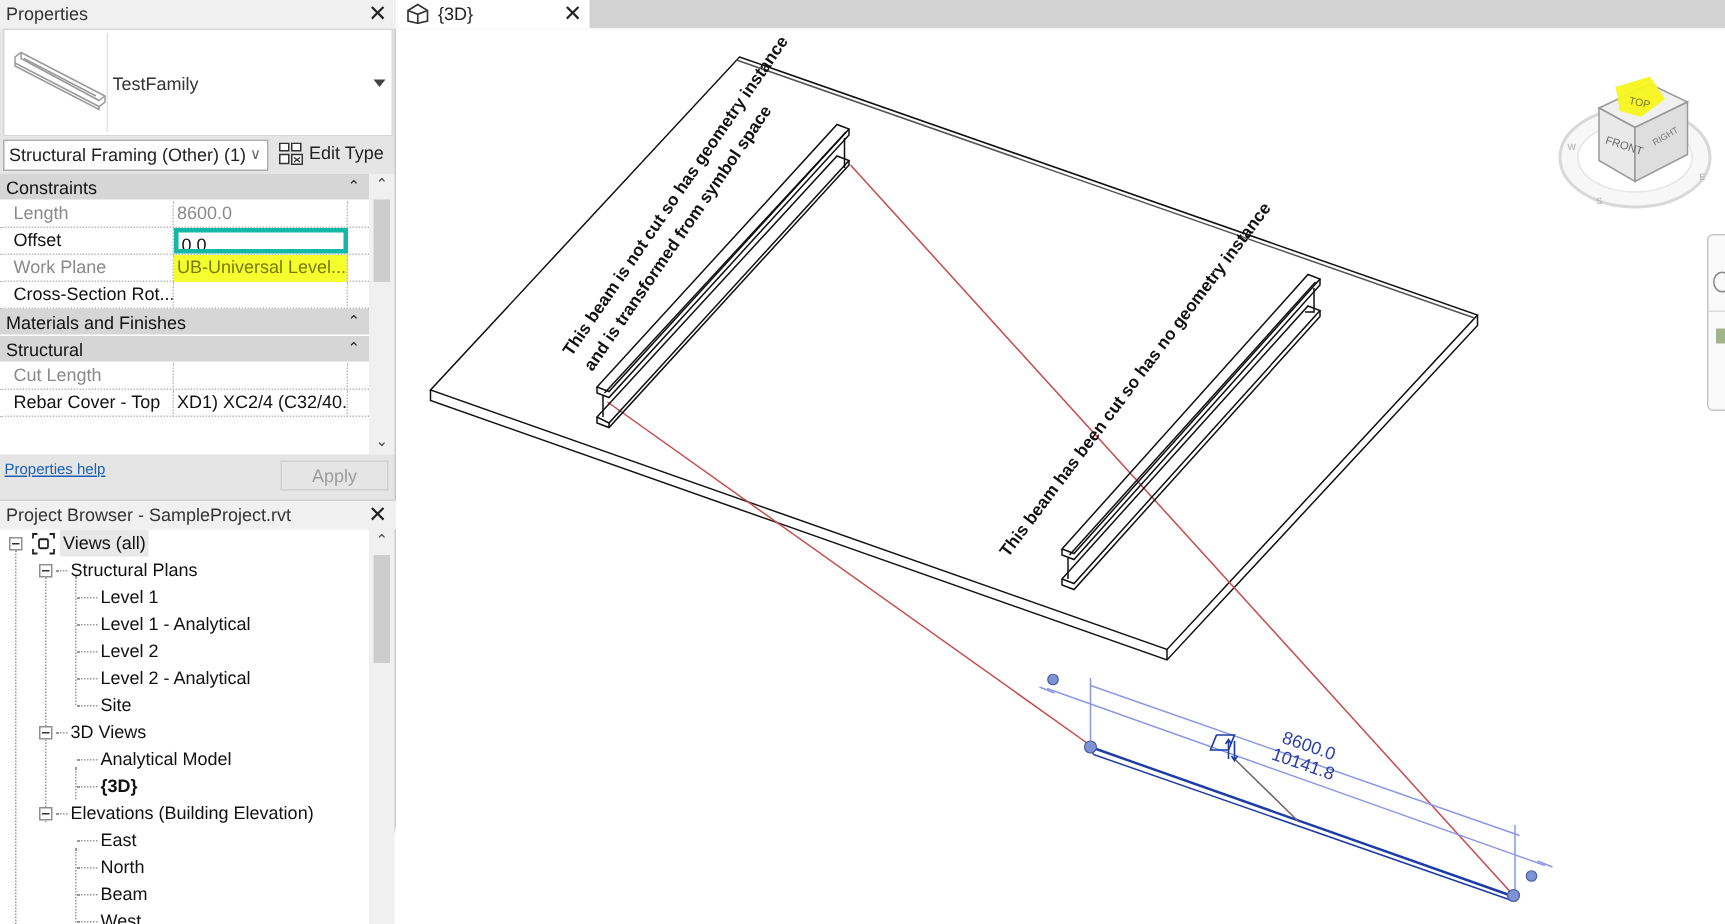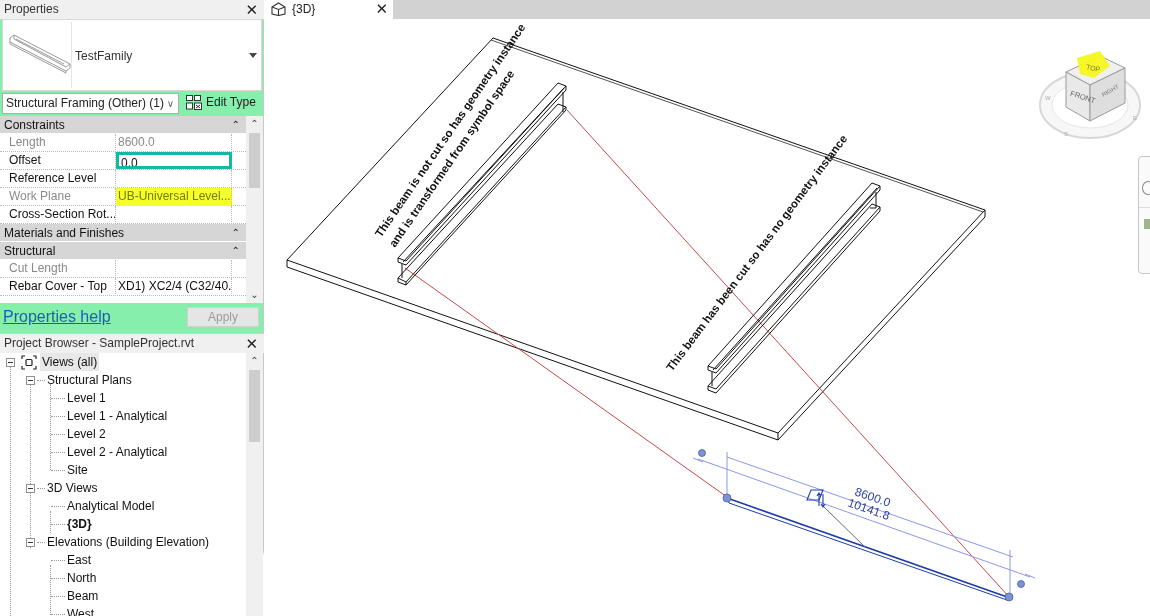--- a/index.html
+++ b/index.html
@@ -1,20 +1,20 @@
 <!DOCTYPE html>
 <html><head>
 <meta charset="utf-8">
 <style>
   * { box-sizing: border-box; margin: 0; padding: 0; }
   html, body { width: 1150px; height: 616px; overflow: hidden; background: #ffffff; }
   body { font-family: "Liberation Sans", "DejaVu Sans", sans-serif; font-size: 12px; color: #000; position: relative; }
 
   
-  .left { position: absolute; left: 0; top: 0; width: 264px; height: 571px; background: #86efac; border-right: 1px solid #c8c8c8; border-radius: 22px; }
+  .left { position: absolute; left: 0; top: 0; width: 264px; height: 571px; background: #e5e5e5; border-right: 1px solid #c8c8c8; border-radius: 22px; }
 
   .panel-title { height: 19px; line-height: 19px; padding-left: 4px; color: #333; font-size: 12px; position: relative; background: #f0f0f0; }
   .panel-title .close { position: absolute; right: 6px; top: 0; font-size: 15px; color: #222; cursor: pointer; }
 
   
   .props { position: absolute; left: 0; top: 0; width: 264px; height: 330px; }
   .type-selector { position: absolute; left: 2px; top: 19px; width: 260px; height: 72px; background: #fff; border: 1px solid #d8d8d8; }
   .type-thumb { position: absolute; left: 3px; top: 2px; width: 66px; height: 66px; background: #fff; border-right: 1px solid #e4e4e4; }
   .type-name { position: absolute; left: 72px; top: 29px; font-size: 12px; color: #333; }
   .type-drop { position: absolute; right: 4px; top: 33px; width: 0; height: 0; border-left: 4px solid transparent; border-right: 4px solid transparent; border-top: 5px solid #444; }
@@ -34,21 +34,21 @@
   .row .v { position: absolute; left: 116px; top: 0; width: 116px; height: 18px; padding-left: 2px; font-size: 12px; color: #111; white-space: nowrap; overflow: hidden; border-right: 1px dotted #bbb; }
   .row .v.dim { color: #8a8a8a; }
   .row .v.edit { border: 3px solid #14b8a6; background: #fff; height: 17px; }
   .row .v.hl { background: #f6ff2e; color: #7a7a00; }
 
   .vscroll { position: absolute; width: 17px; background: #f0f0f0; }
   .vscroll .arrow { position: absolute; left: 0; width: 17px; height: 16px; text-align: center; font-size: 10px; color: #444; line-height: 16px; }
   .vscroll .thumb { position: absolute; left: 3px; width: 11px; background: #cdcdcd; }
 
   .props-footer { position: absolute; left: 0; top: 305px; width: 264px; height: 24px; }
-  .help-link { position: absolute; left: 3px; top: 3px; color: #1a5fb4; text-decoration: underline; font-size: 16px; cursor: pointer; }
+  .help-link { position: absolute; left: 3px; top: 3px; color: #1a5fb4; text-decoration: underline; font-size: 10px; cursor: pointer; }
   .apply-btn { position: absolute; left: 187px; top: 2px; width: 72px; height: 20px; background: #e5e5e5; border: 1px solid #d0d0d0; color: #9c9c9c; font-size: 12px; text-align: center; line-height: 18px; }
 
   
   .browser { position: absolute; left: 0; top: 333px; width: 264px; height: 283px; border-top: 1px solid #d0d0d0; }
   .tree { position: absolute; left: 0; top: 19px; width: 246px; height: 264px; background: #fff; overflow: hidden; }
   .node { position: absolute; height: 18px; line-height: 18px; font-size: 12px; color: #111; white-space: nowrap; }
   .node.bold { font-weight: bold; }
   .node.sel { background: #e8e8e8; padding: 0 2px; }
   .pm { position: absolute; width: 9px; height: 9px; border: 1px solid #909090; background: #fff; }
   .pm::after { content: ""; position: absolute; left: 1px; top: 3px; width: 5px; height: 1px; background: #333; }
@@ -118,24 +118,20 @@
         <span>Constraints</span>
         <span class="collapse">⌃</span>
       </div>
       <div class="row">
         <div class="k dim">Length</div>
         <div class="v dim">8600.0</div>
       </div>
       <div class="row">
         <div class="k">Offset</div>
         <div class="v edit">0.0</div>
-      </div>
-      <div class="row">
-        <div class="k">Reference Level</div>
-        <div class="v"></div>
       </div>
       <div class="row">
         <div class="k dim">Work Plane</div>
         <div class="v hl">UB-Universal Level...</div>
       </div>
       <div class="row">
         <div class="k">Cross-Section Rot...</div>
         <div class="v"></div>
       </div>
 

